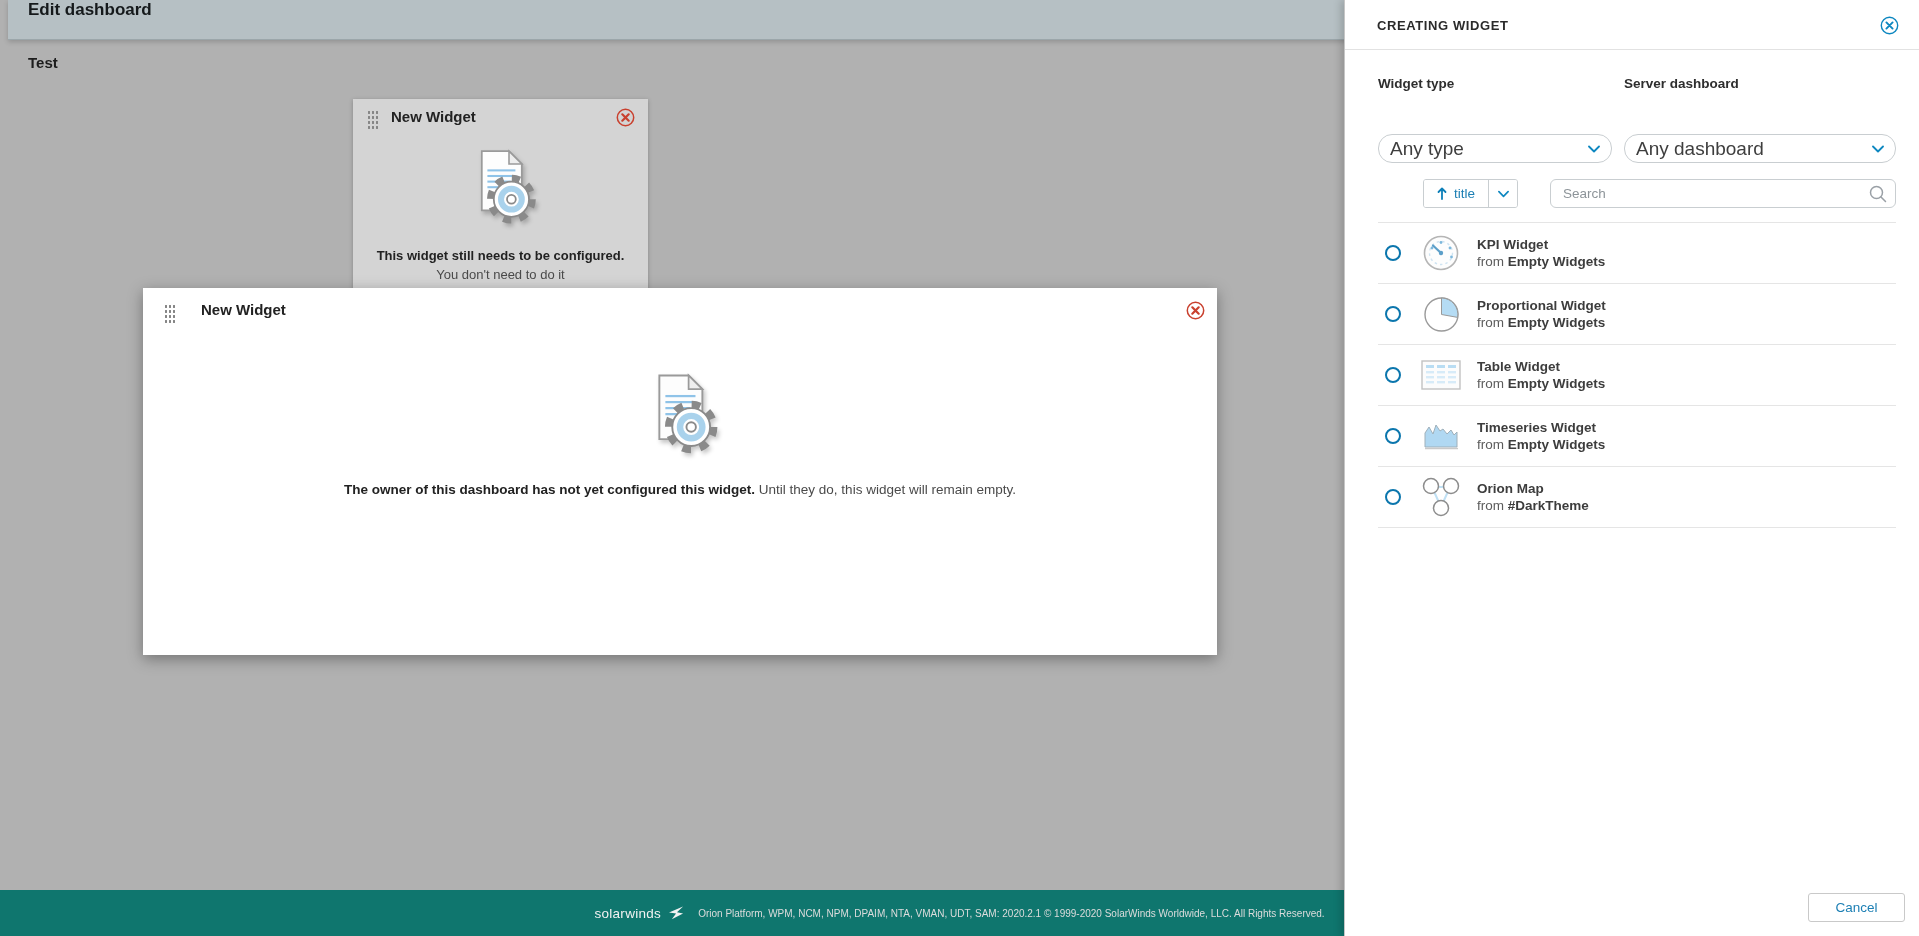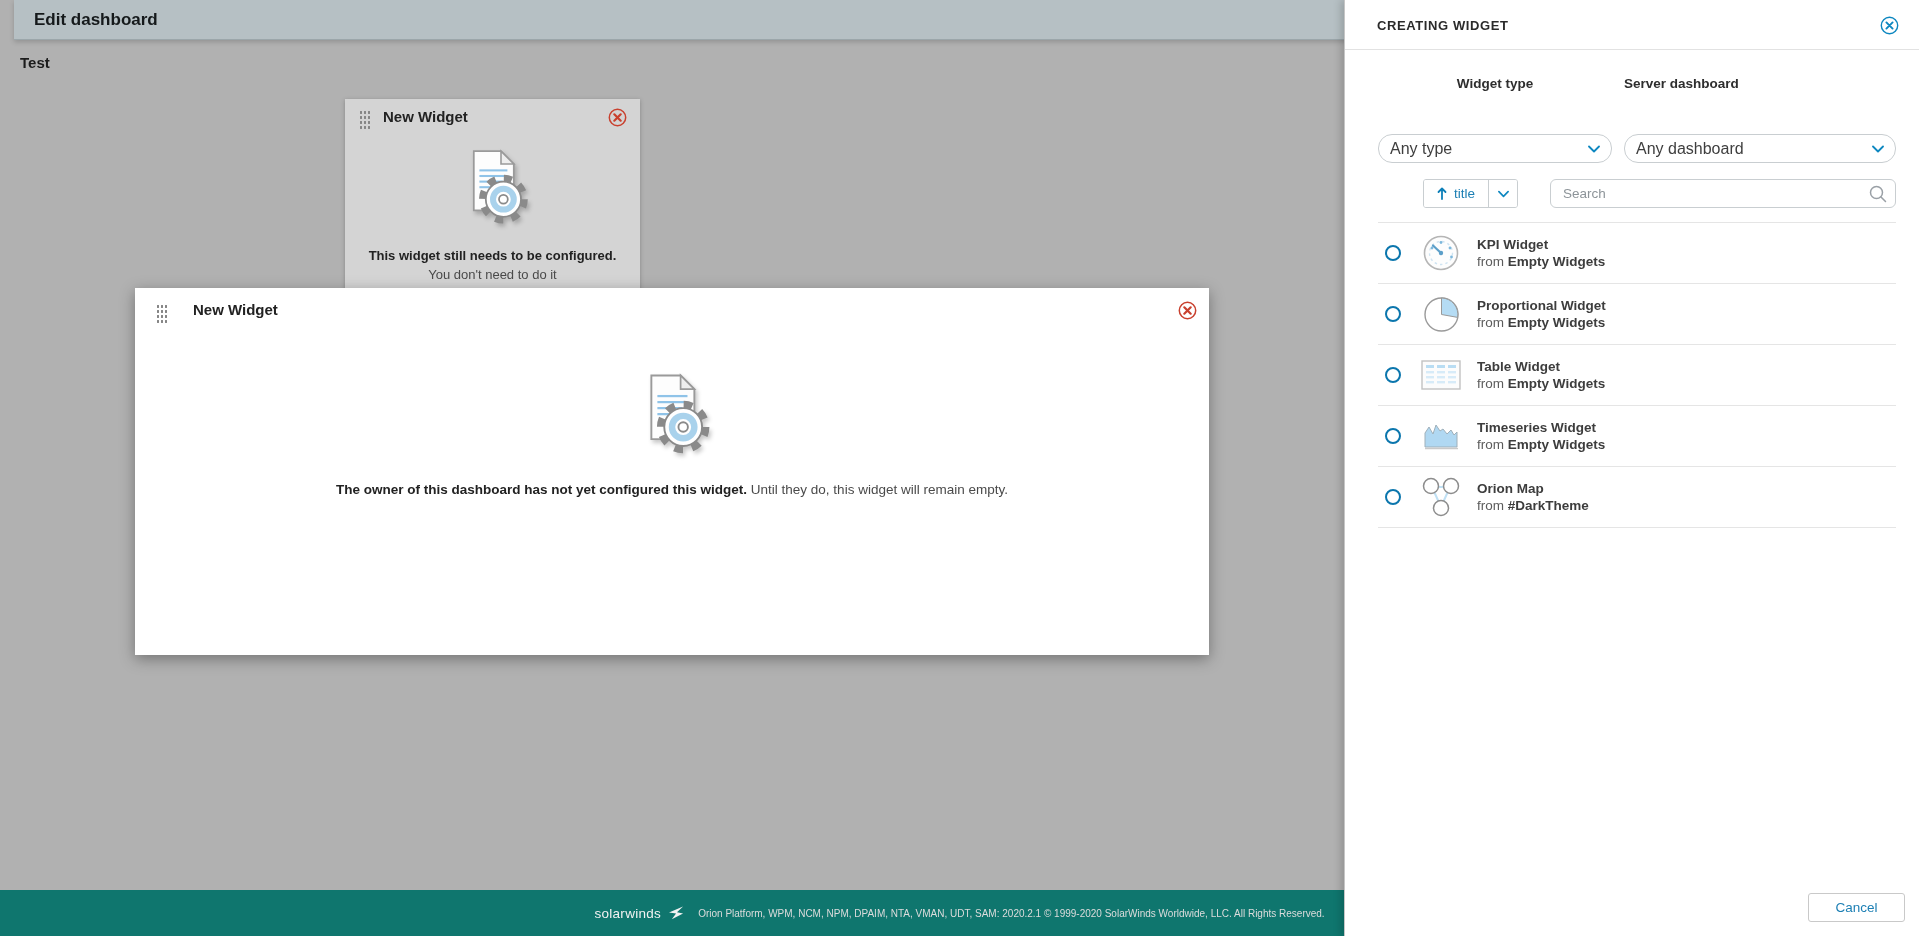--- a/index.html
+++ b/index.html
@@ -1,27 +1,27 @@
 <!DOCTYPE html>
 <html><head>
 <meta charset="utf-8">
 <style>
   * { margin:0; padding:0; box-sizing:border-box; }
   html,body { width:1919px; height:936px; }
   body { font-family:"Liberation Sans","DejaVu Sans",sans-serif; overflow:hidden; }
   #app { position:relative; width:1919px; height:936px; background:#b1b1b1; }
 
   
-  .topbar { position:absolute; left:14px; top:0; width:1344px; height:40px;
+  .topbar { position:absolute; left:8px; top:0; width:1344px; height:40px;
     background:#b6c0c4; border-bottom:1px solid #9ba6aa;
     box-shadow:0 2px 5px rgba(0,0,0,.18); z-index:2;
-    display:flex; align-items:center; padding:0 20px; }
+    display:flex; padding:0 20px; }
   .topbar-title { font-size:17px; font-weight:bold; color:#15191b; }
 
-  .canvas { position:absolute; left:0; top:40px; width:1344px; height:686px; background:#b1b1b1; }
+  .canvas { position:absolute; left:8px; top:40px; width:1344px; height:686px; background:#b1b1b1; }
   .dash-title { position:absolute; left:20px; top:14px; font-size:15px; font-weight:bold; color:#1c1c1c; }
 
   
   .widget-card { position:absolute; background:#d4d4d4; box-shadow:0 1px 4px rgba(0,0,0,.25); }
   .card-back { left:345px; top:59px; width:295px; height:250px; z-index:3; }
   .card-header { position:relative; height:38px; }
   .drag-handle { position:absolute; width:12px; height:19px;
     background-image:radial-gradient(circle,#858585 1.1px,rgba(0,0,0,0) 1.45px);
     background-size:4px 5px; cursor:move; }
   .card-back .drag-handle { left:14px; top:11px; }
@@ -48,26 +48,26 @@
   .panel { position:absolute; right:0; top:0; width:575px; height:936px; background:#ffffff;
     border-left:1px solid #c6c6c6; box-shadow:-3px 0 8px rgba(0,0,0,.18); z-index:5; }
   .panel-header { position:relative; height:50px; border-bottom:1px solid #e2e2e2; }
   .panel-header-title { position:absolute; left:32px; top:18px; font-size:13px; font-weight:bold;
     letter-spacing:.6px; color:#2b2b2b; }
   .panel-close { position:absolute; right:20px; top:16px; width:19px; height:19px;
     background:none; border:none; padding:0; cursor:pointer; }
   .panel-body { padding:26px 23px 0 33px; }
 
   .filters { display:flex; gap:12px; }
-  .filter-col1 { width:234px;text-align:center; }
+  .filter-col1 { width:234px; }
   .filter-col2 { flex:1; }
   .filter-label { font-size:13.5px; font-weight:bold; color:#2e2e2e; margin-bottom:8px; }
   .select-box { height:29px; border:1px solid #c9ced1; border-radius:14px; background:#fff;
     display:flex; align-items:center; justify-content:space-between; padding:0 11px;
-    font-size:16px; color:#3e3e3e; cursor:pointer;margin-top:43px; }
+    font-size:19px; color:#3e3e3e; cursor:pointer;margin-top:43px; }
 
   .sort-search-row { display:flex; margin-top:16px; align-items:center;margin-left:45px; }
   .sort-control { display:flex; height:29px; border:1px solid #c9ced1; border-radius:3px; overflow:hidden; }
   .sort-main { display:flex; align-items:center; gap:7px; padding:0 13px; background:#fff;
     border:none; cursor:pointer; font-size:13.5px; color:#1c7fb4; }
   .sort-caret { width:29px; display:flex; align-items:center; justify-content:center;
     border:none; border-left:1px solid #c9ced1; background:#fff; cursor:pointer; }
   .search-wrap { flex:1; margin-left:32px; position:relative; }
   .search-input { width:100%; height:29px; border:1px solid #c9ced1; border-radius:6px;
     padding:0 34px 0 12px; font-size:13.5px; color:#444;

